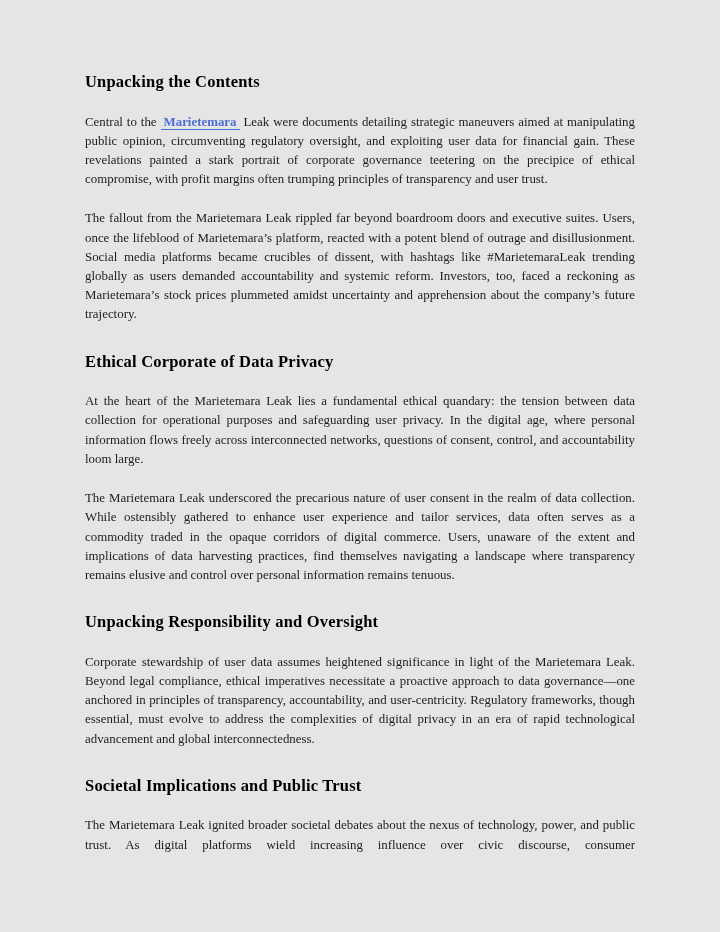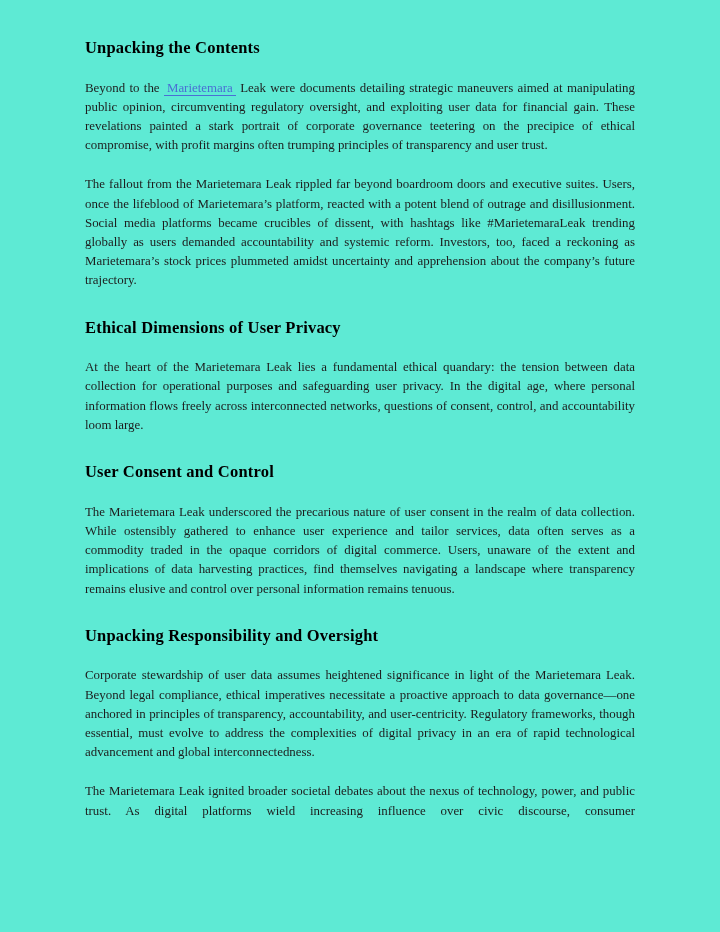--- a/index.html
+++ b/index.html
@@ -4,23 +4,23 @@
 <style>
   html, body {
     margin: 0;
     padding: 0;
     background: #ffffff;
   }
   .page {
     position: relative;
     width: 720px;
     height: 932px;
-    background: #5eead4;
+    background: #e5e5e5;
     box-sizing: border-box;
-    padding: 38px 85px 0 85px;
+    padding: 72px 85px 0 85px;
     overflow: hidden;
     font-family: "Liberation Serif", "DejaVu Serif", serif;
   }
   .doc h2 {
     font-size: 16.5px;
     line-height: 1.25;
     font-weight: 700;
     color: #000000;
     letter-spacing: 0.2px;
     margin: 27px 0 0 0;
@@ -33,45 +33,45 @@
     line-height: 19.2px;
     color: #1d1d1d;
     text-align: justify;
     margin: 20px 0 0 0;
   }
   .doc p.cut {
     text-align-last: justify;
   }
   a.doc-link {
     color: #4a6fd4;
-    font-weight: 400;
+    font-weight: 700;
     text-decoration: none;
     border-bottom: 1.5px solid #4a6fd4;
     padding: 0 3px;
     cursor: pointer;
   }
 </style>
 </head>
 <body>
 
 <div class="page">
   <div class="doc">
 
     <h2>Unpacking the Contents</h2>
-    <p><span>Beyond to the</span>
+    <p><span>Central to the</span>
       <a class="doc-link">Marietemara</a>
       <span>Leak were documents detailing strategic maneuvers aimed at manipulating public opinion, circumventing regulatory oversight, and exploiting user data for financial gain. These revelations painted a stark portrait of corporate governance teetering on the precipice of ethical compromise, with profit margins often trumping principles of transparency and user trust.</span></p>
 
     <p>The fallout from the Marietemara Leak rippled far beyond boardroom doors and executive suites. Users, once the lifeblood of Marietemara’s platform, reacted with a potent blend of outrage and disillusionment. Social media platforms became crucibles of dissent, with hashtags like #MarietemaraLeak trending globally as users demanded accountability and systemic reform. Investors, too, faced a reckoning as Marietemara’s stock prices plummeted amidst uncertainty and apprehension about the company’s future trajectory.</p>
 
-    <h2>Ethical Dimensions of User Privacy</h2>
+    <h2>Ethical Corporate of Data Privacy</h2>
     <p>At the heart of the Marietemara Leak lies a fundamental ethical quandary: the tension between data collection for operational purposes and safeguarding user privacy. In the digital age, where personal information flows freely across interconnected networks, questions of consent, control, and accountability loom large.</p>
 
-    <h2>User Consent and Control</h2>
     <p>The Marietemara Leak underscored the precarious nature of user consent in the realm of data collection. While ostensibly gathered to enhance user experience and tailor services, data often serves as a commodity traded in the opaque corridors of digital commerce. Users, unaware of the extent and implications of data harvesting practices, find themselves navigating a landscape where transparency remains elusive and control over personal information remains tenuous.</p>
 
     <h2>Unpacking Responsibility and Oversight</h2>
     <p>Corporate stewardship of user data assumes heightened significance in light of the Marietemara Leak. Beyond legal compliance, ethical imperatives necessitate a proactive approach to data governance—one anchored in principles of transparency, accountability, and user-centricity. Regulatory frameworks, though essential, must evolve to address the complexities of digital privacy in an era of rapid technological advancement and global interconnectedness.</p>
 
+    <h2>Societal Implications and Public Trust</h2>
     <p class="cut">The Marietemara Leak ignited broader societal debates about the nexus of technology, power, and public trust. As digital platforms wield increasing influence over civic discourse, consumer</p>
 
   </div>
 </div>
 
 </body></html>

